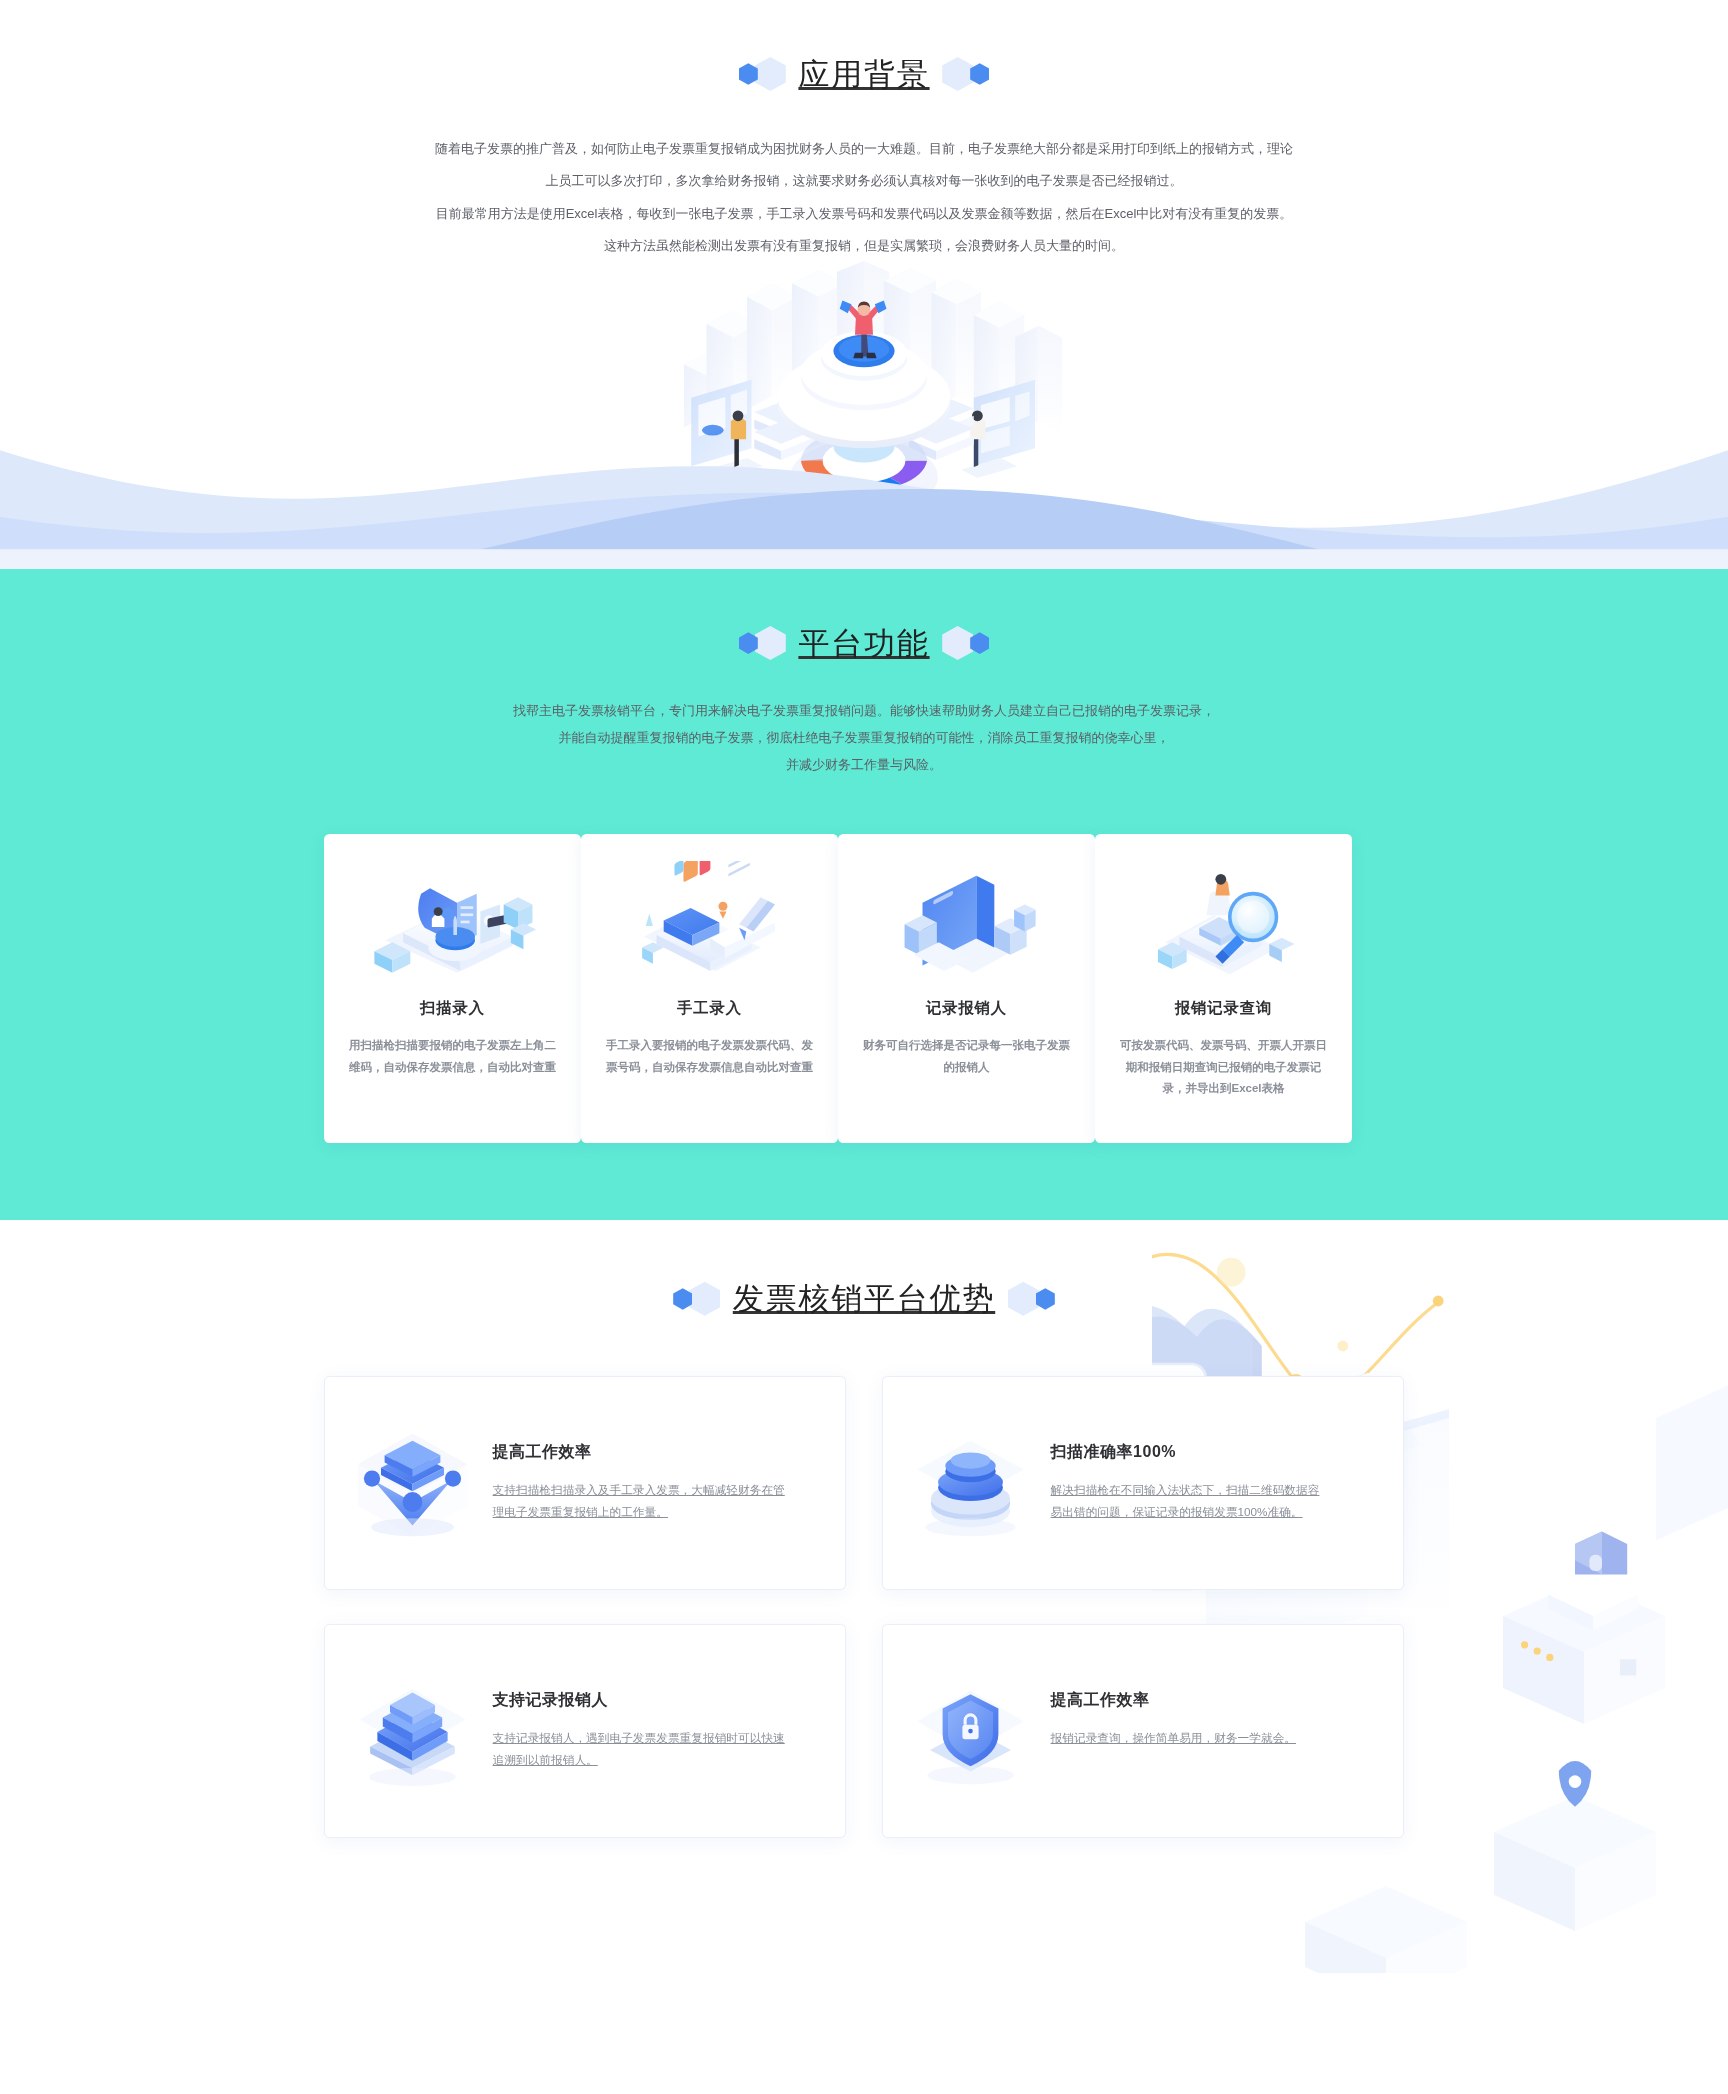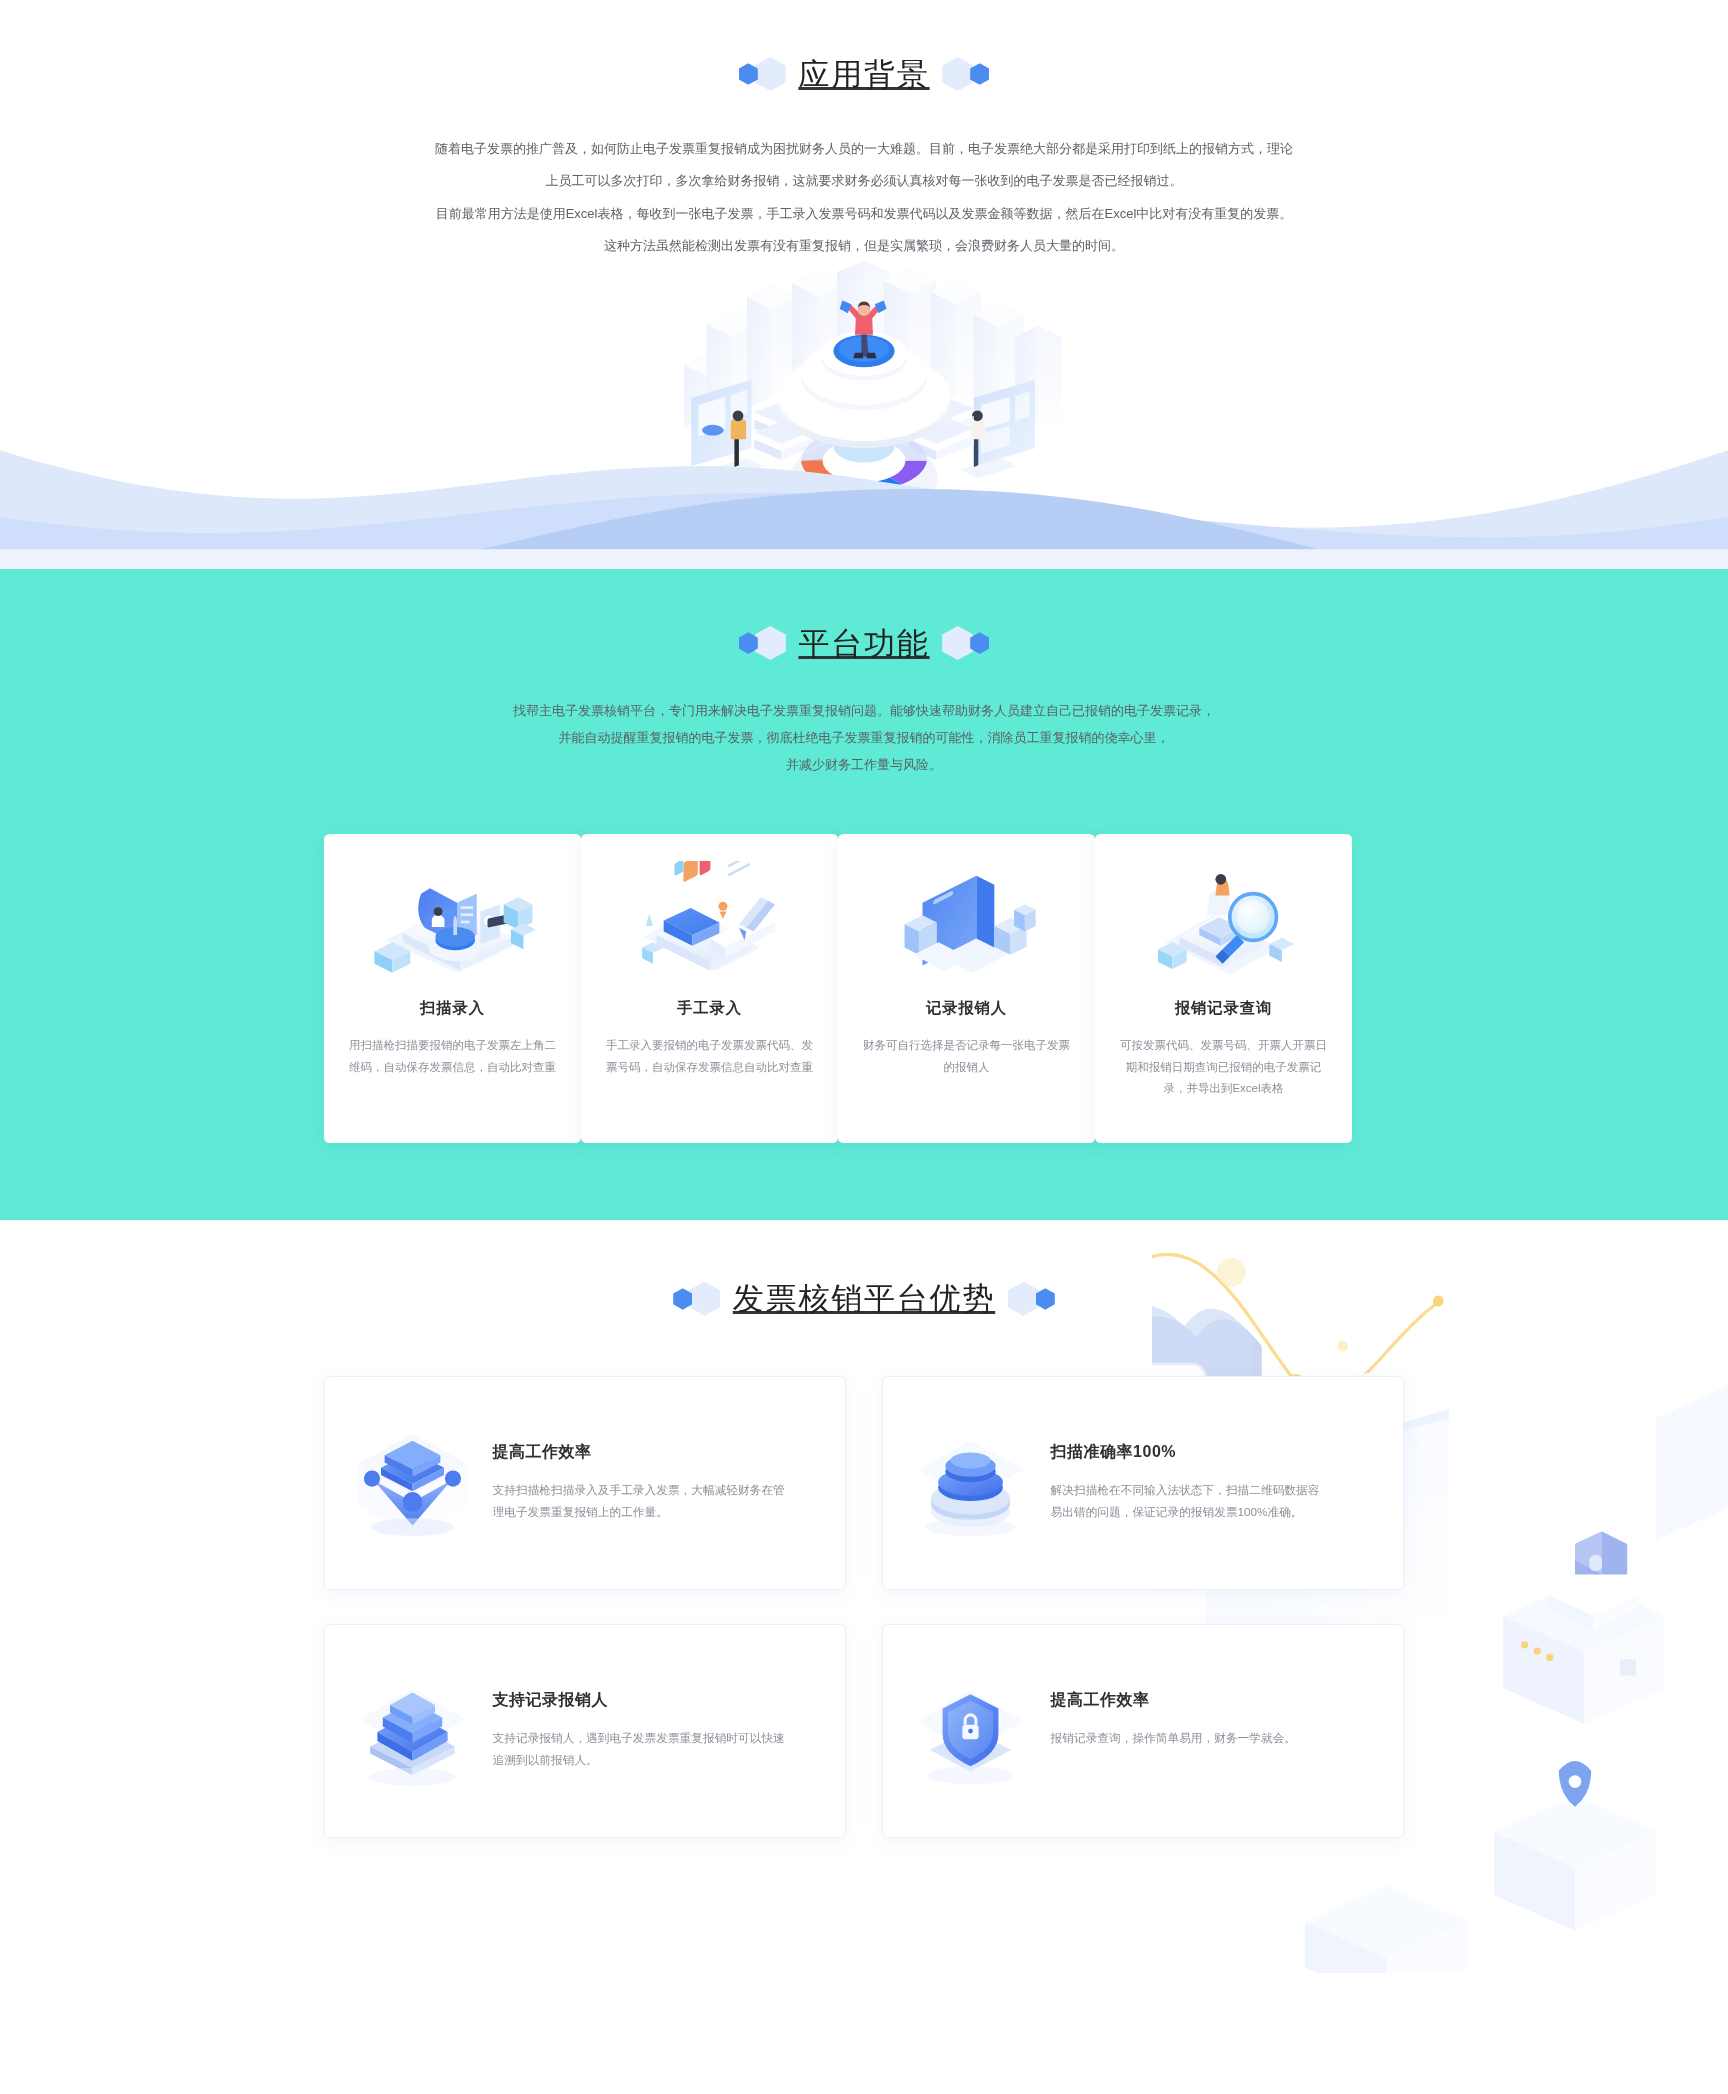--- a/index.html
+++ b/index.html
@@ -111,20 +111,21 @@
     font-size: 15.3px;
     font-weight: 700;
     color: #2e3034;
     margin: 12.6px 0 16px;
     letter-spacing: 0.9px;
   }
   .func-card p {
     font-size: 11.5px;
     line-height: 21.6px;
     color: #8a8f98;
+    font-weight: bold;
   }
 
   
   .sec-adv {
     position: relative;
     background: #ffffff;
     padding: 61px 0 135px;
     overflow: hidden;
   }
   .adv-deco { position: absolute; right: 0; top: 18px; pointer-events: none; }
@@ -156,20 +157,21 @@
     font-weight: 700;
     color: #2e3034;
     margin-bottom: 16px;
     letter-spacing: 0.5px;
   }
   .adv-card p {
     font-size: 11.7px;
     line-height: 22.5px;
     color: #8a8f98;
     max-width: 297px;
+    text-decoration: underline;
   }
   .adv-card.wide p { max-width: 270px; }
   .footer-strip { height: 36px; background: #ffffff; }
 </style>
 </head>
 <body>
 
 <section class="sec-bg">
 
   <div class="sec-title">

